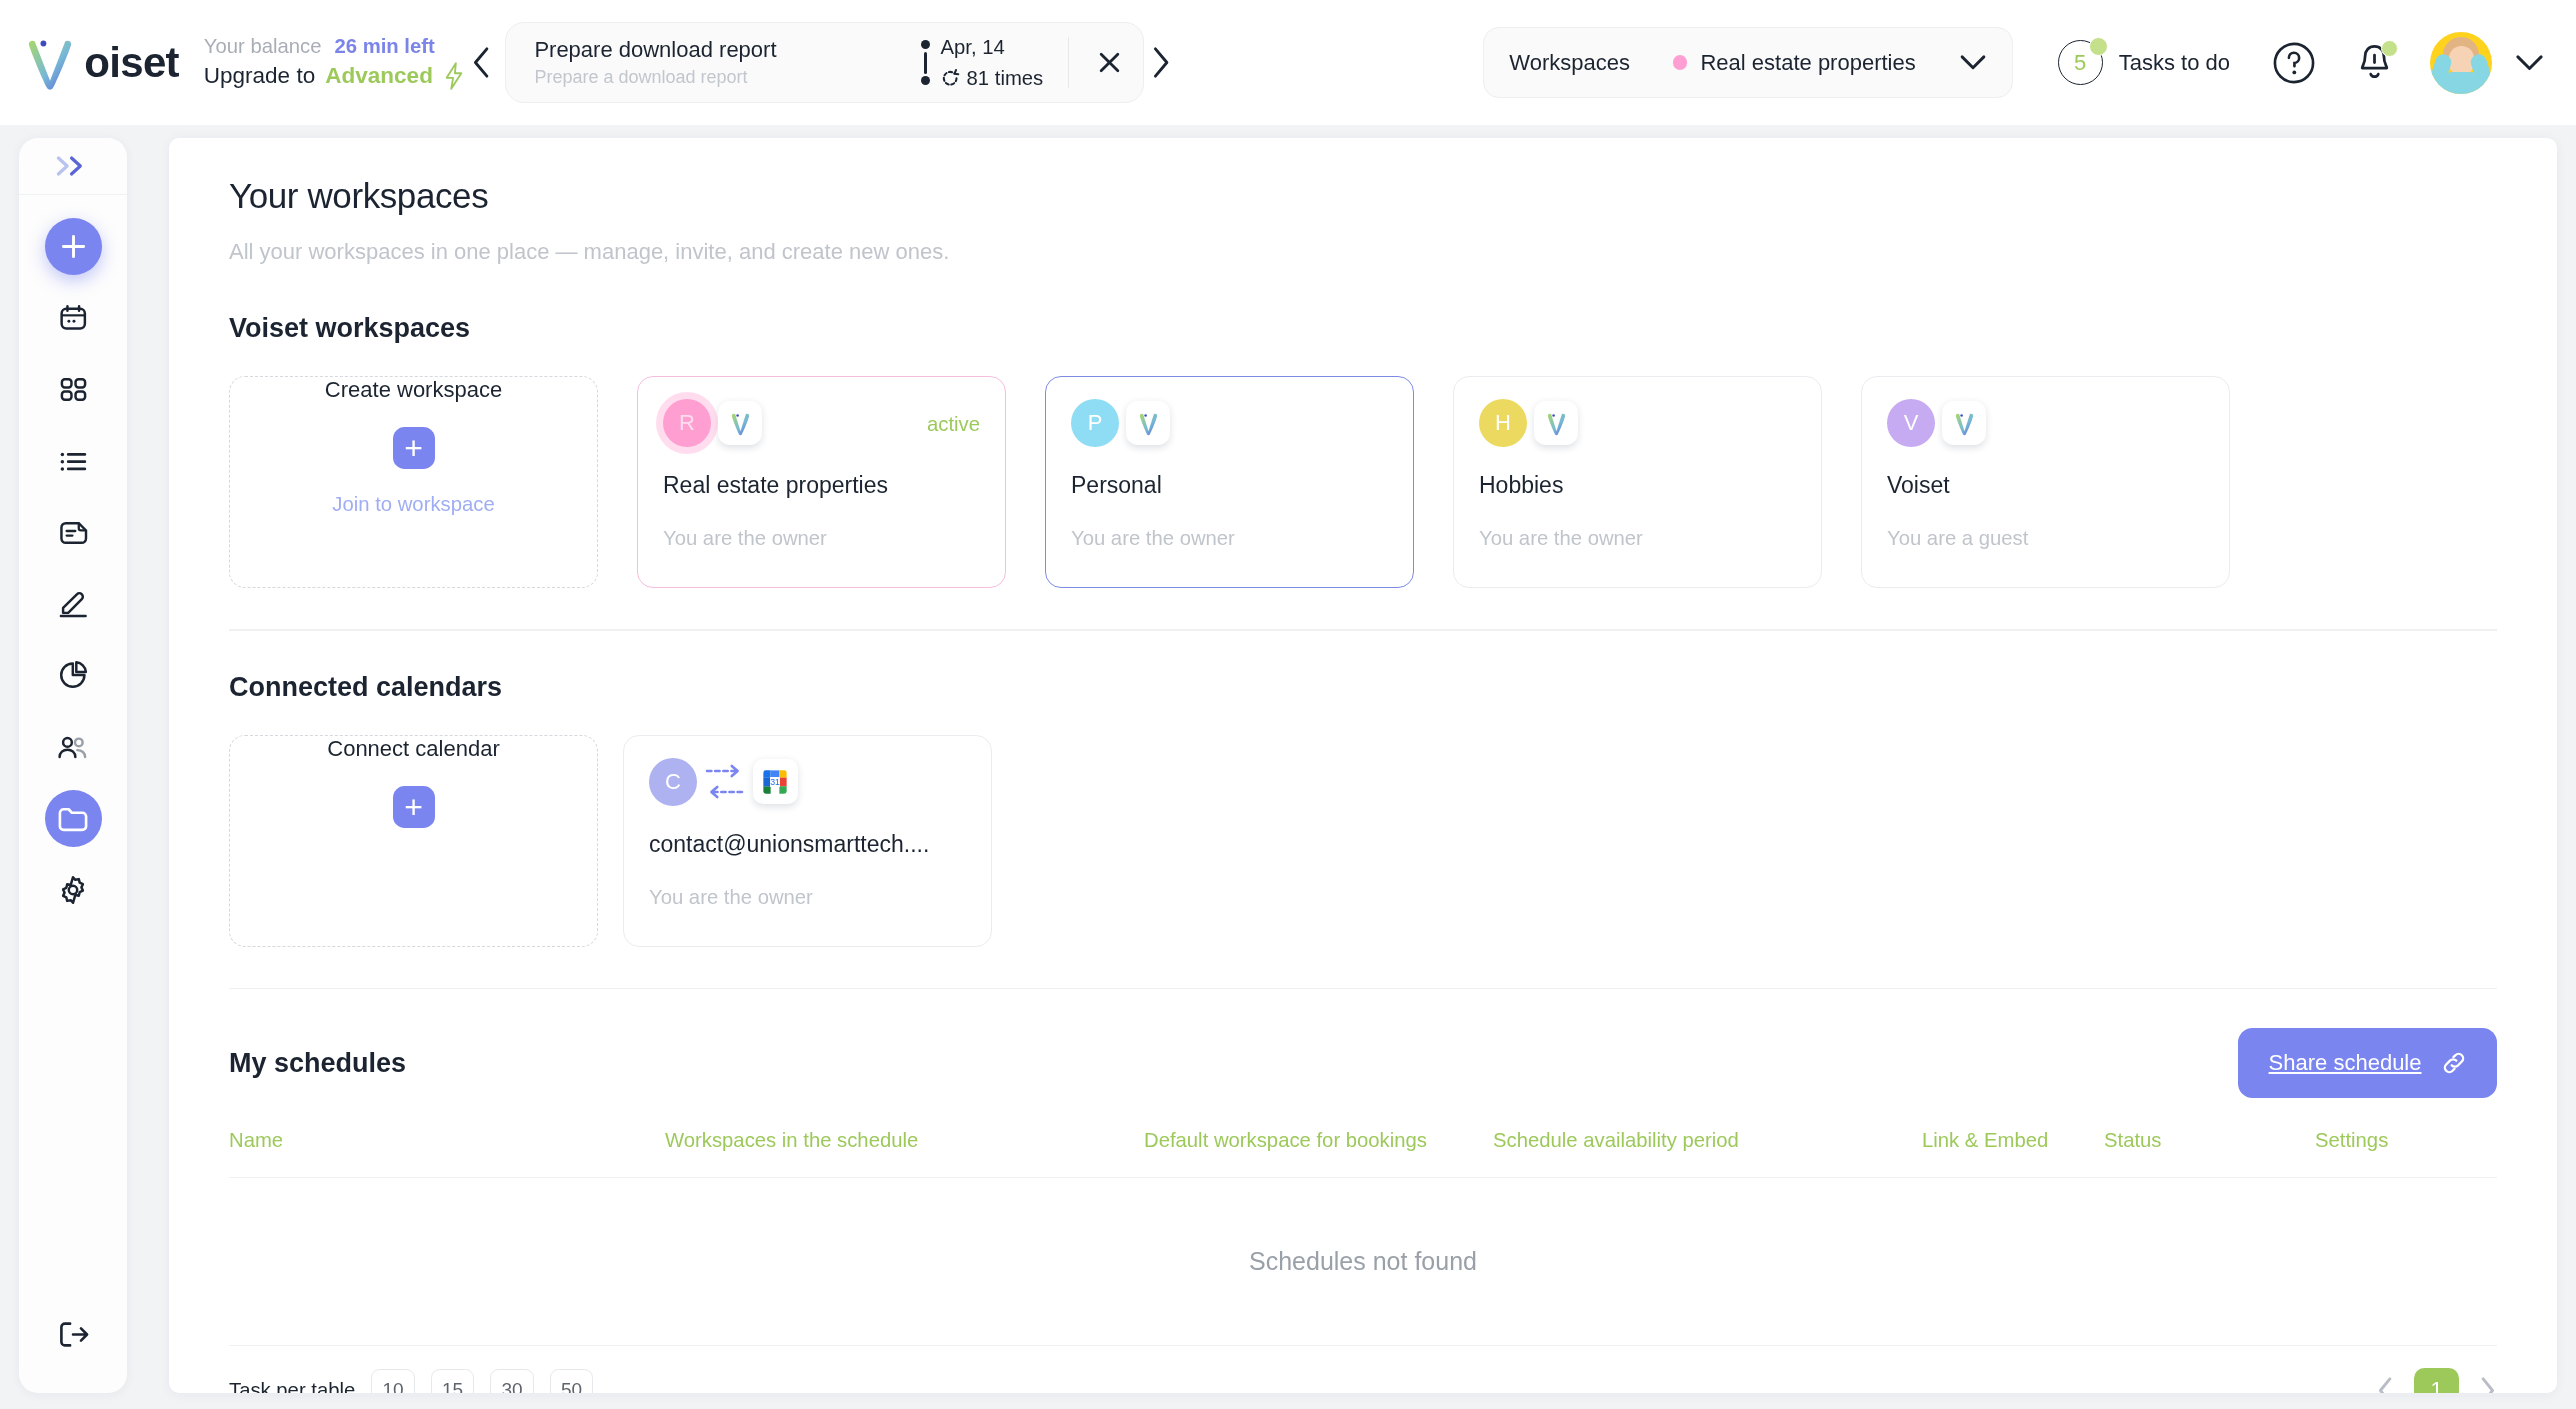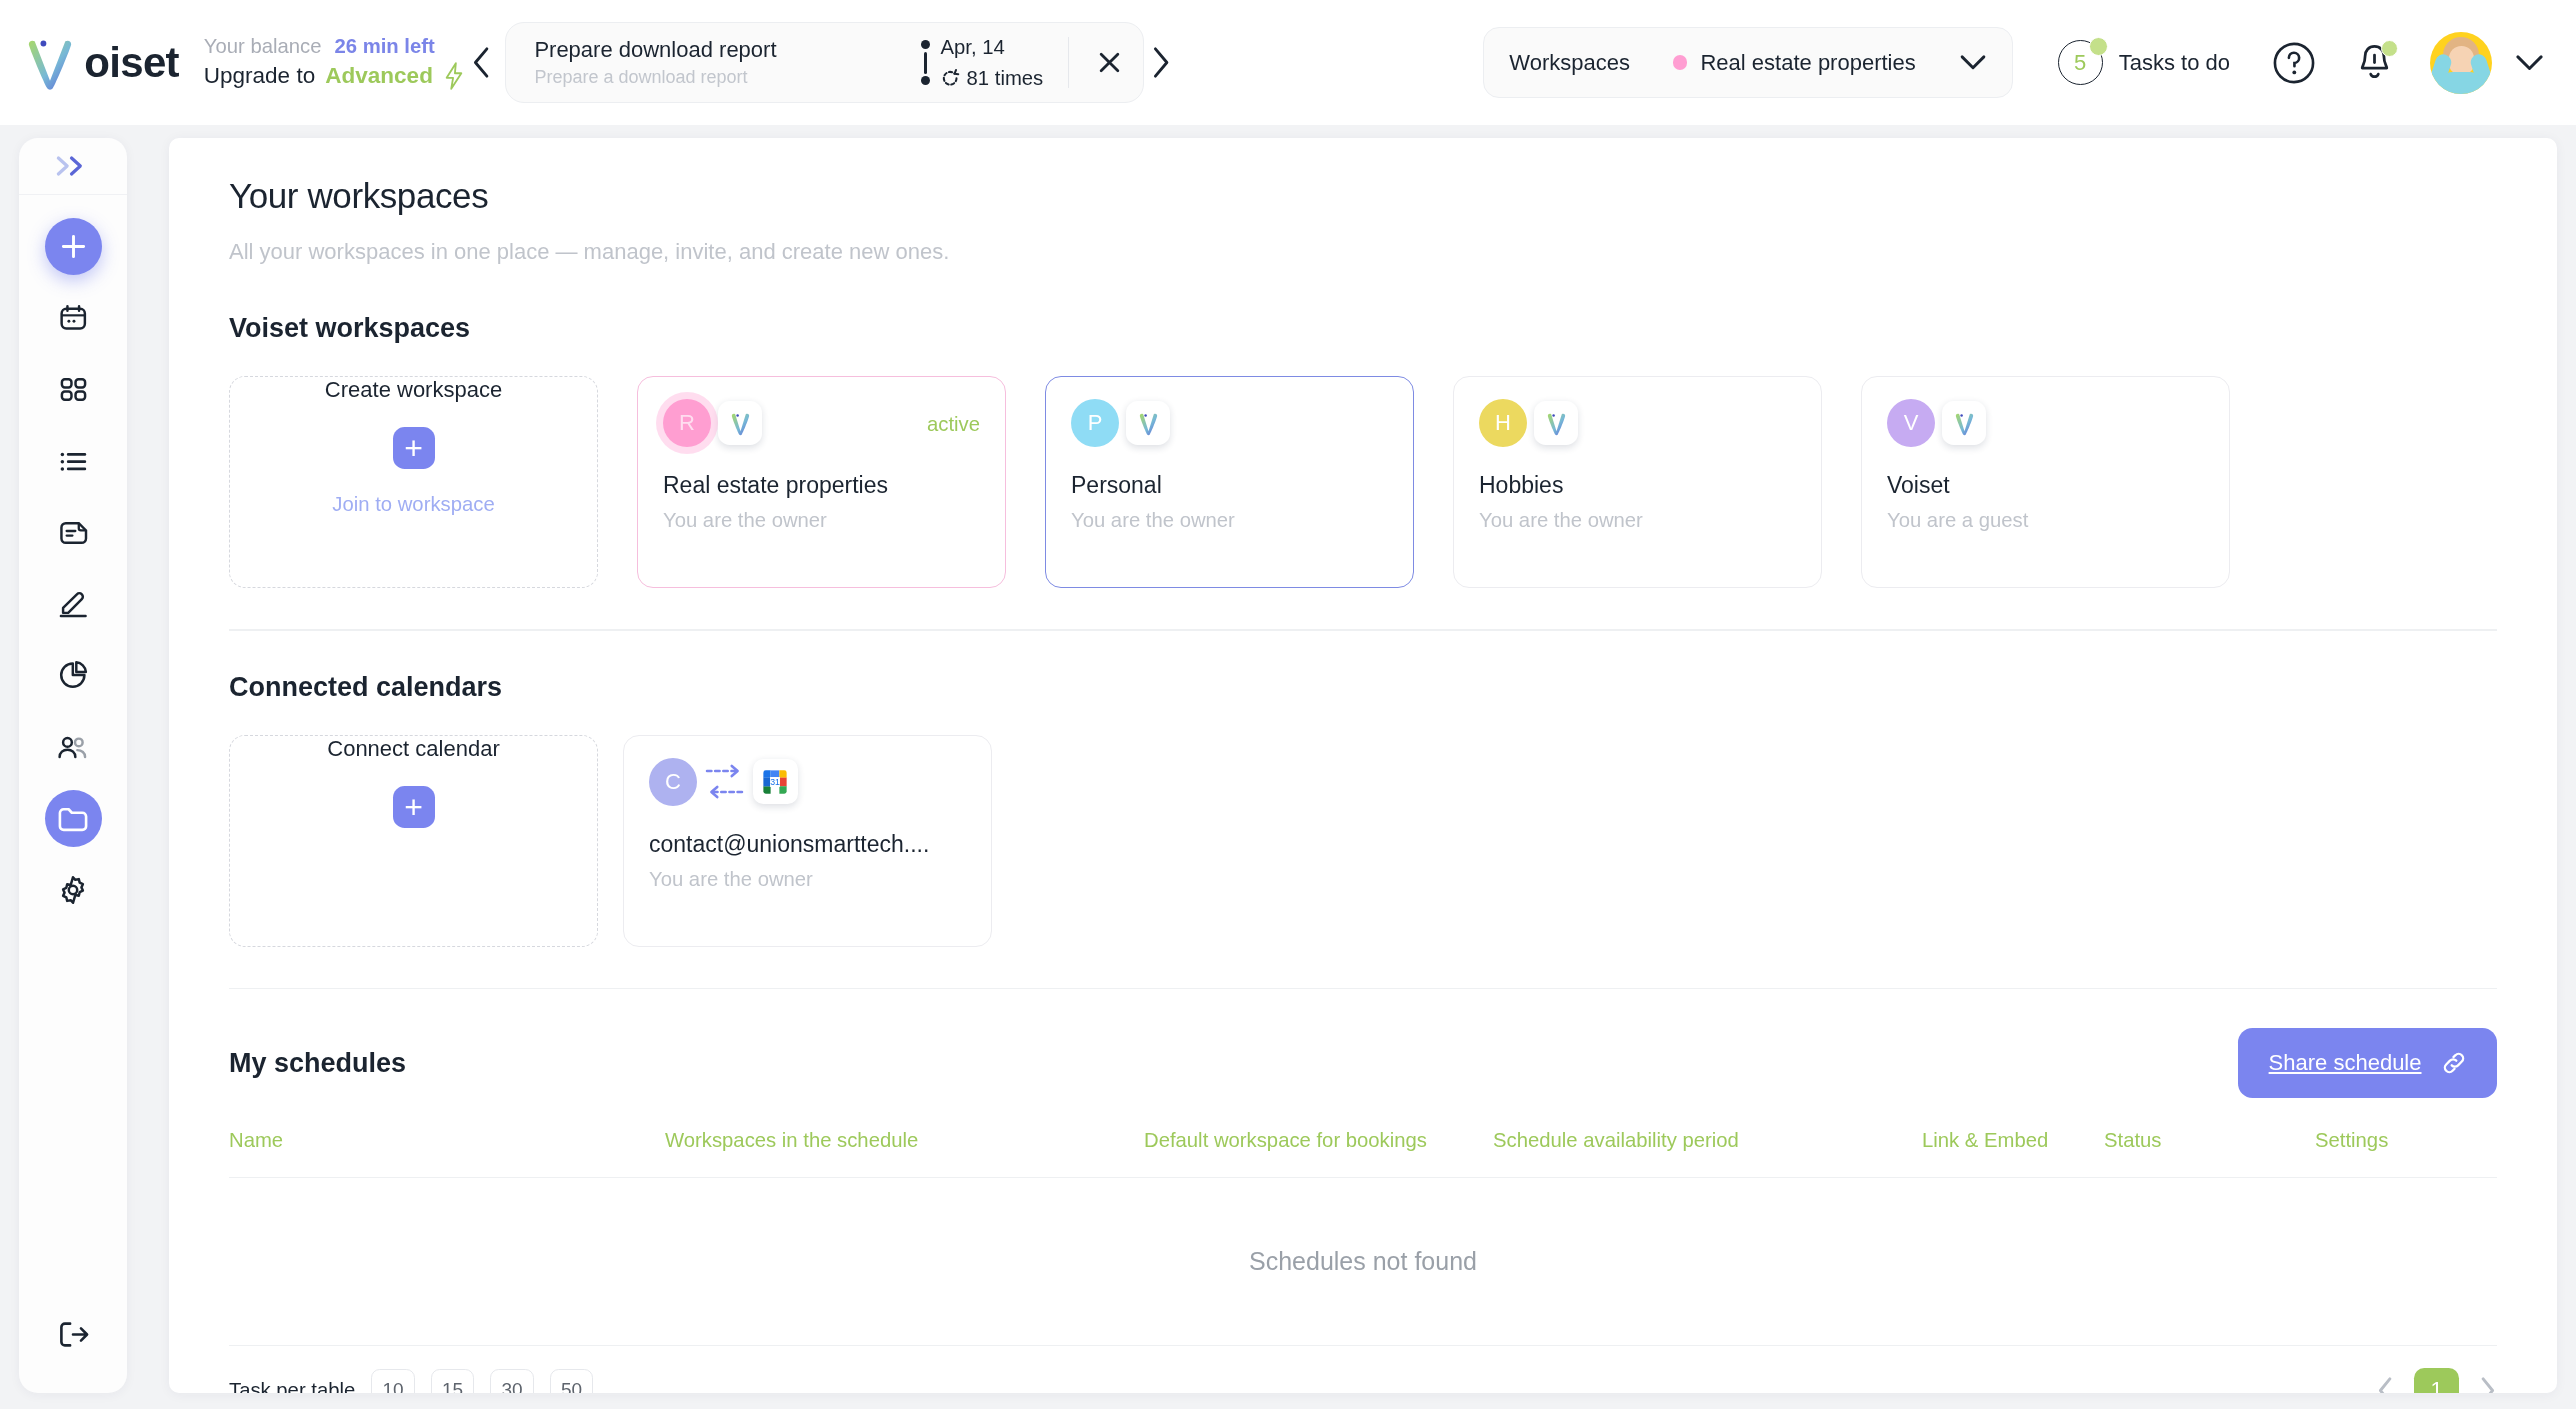--- a/index.html
+++ b/index.html
@@ -159,21 +159,21 @@
     content: ""; position: absolute; width: 62px; height: 62px; border-radius: 50%;
     background: rgba(255,158,210,0.35);
   }
   .vchip {
     width: 44px; height: 44px; border-radius: 11.6px; background: #fff;
     box-shadow: 0 2.2px 7.3px rgba(30,40,70,0.14);
     display: flex; align-items: center; justify-content: center;
   }
   .active-tag { position: absolute; right: 25px; top: 36px; font-size: 20.3px; color: #9dc95b; }
   .card-name { margin-top: 25px; font-size: 23px; color: #1b2430; }
-  .card-role { margin-top: 10px; font-size: 20.3px; color: #c0c4cb; }
+  .card-role { margin-top: 28px; font-size: 20.3px; color: #c0c4cb; }
 
   .divider { height: 1.5px; background: #eef0f2; margin: 41px 0 0 0; }
 
   .sec-cal { margin-top: 41px; }
   .cal-cards { margin-top: 32px; display: flex; gap: 25px; }
   .sync-arrows { display: flex; flex-direction: column; gap: 4.4px; color: #7b85ef; }
   .gcal {
     width: 45px; height: 45px; border-radius: 10.2px; background: #fff;
     box-shadow: 0 2.2px 7.3px rgba(30,40,70,0.14);
     display: flex; align-items: center; justify-content: center;

